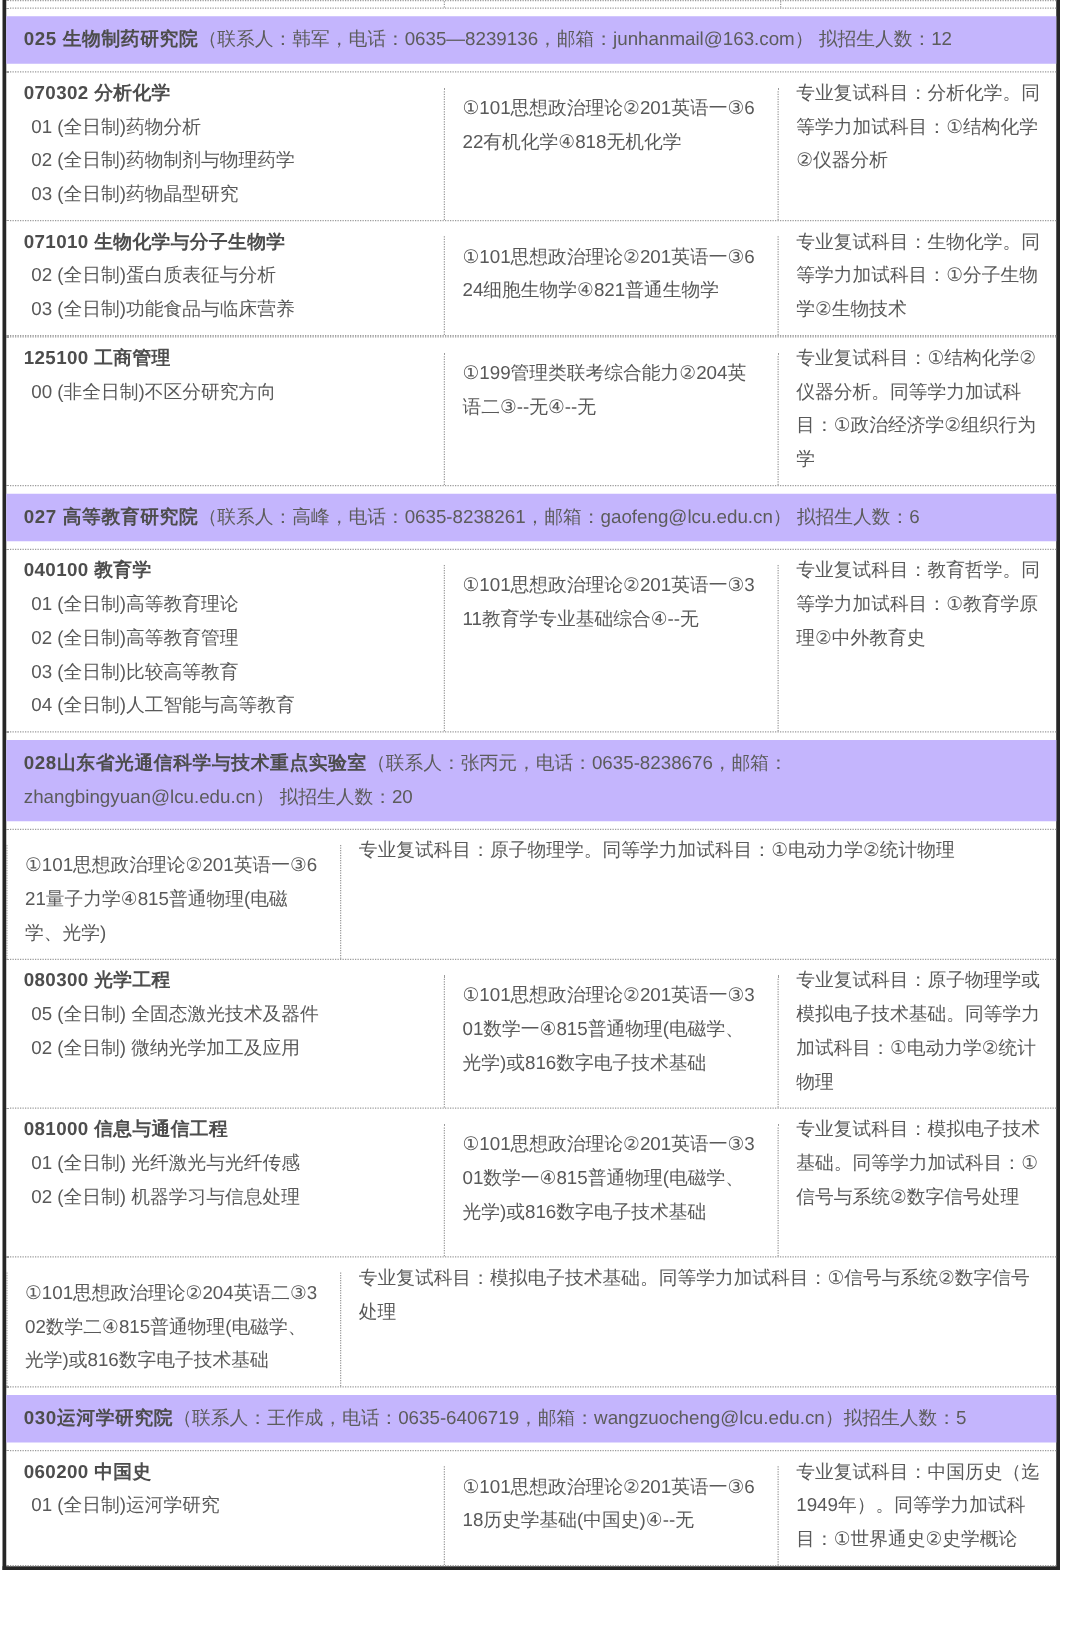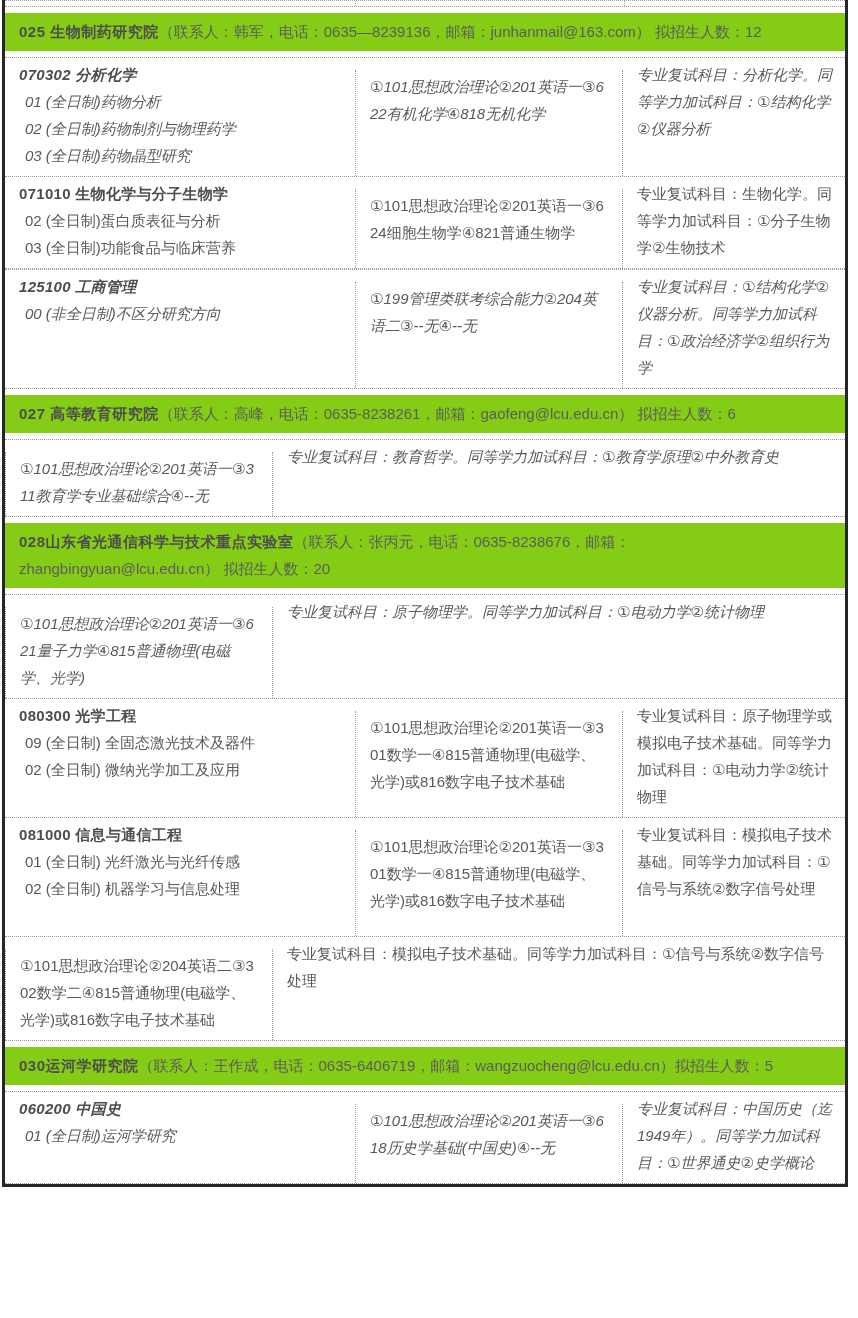--- a/index.html
+++ b/index.html
@@ -22,42 +22,42 @@
     display: flex;
     height: 5px;
     border-top: 1px dotted #9b9b9b;
     border-bottom: 1px dotted #9b9b9b;
   }
   .top-sliver .s1 { width: 350px; }
   .top-sliver .s2 { width: 268px; border-left: 1px dotted #9b9b9b; border-right: 1px dotted #9b9b9b; }
   .top-sliver .s3 { flex: 1; }
 
   .band {
-    background: #84cc16;
+    background: #c4b5fd;
     margin: 6px 0;
     padding: 5px 6px 6px 14px;
     font-size: 15px;
     line-height: 27px;
     color: #5c5c5c;
   }
   .band .band-title {
     font-weight: bold;
     color: #4d4d4d;
     letter-spacing: 0.5px;
   }
   .band .band-line { margin: 0; }
 
   .row {
     display: flex;
     align-items: stretch;
     border-bottom: 1px dotted #9b9b9b;
     font-size: 15px;
     line-height: 27px;
   }
-  .row.first { border-top: 1px dotted #9b9b9b; font-style: italic; }
+  .row.first { border-top: 1px dotted #9b9b9b; }
 
   .c1 { width: 350px; box-sizing: border-box; padding: 3px 10px 7px 14px; }
   .c2 { width: 268px; box-sizing: border-box; padding: 3px 12px 7px 14px;
         border-left: 1px dotted #9b9b9b; border-right: 1px dotted #9b9b9b;
         word-break: break-all; margin-top: 12px; }
   .c3 { flex: 1; box-sizing: border-box; padding: 3px 8px 7px 14px;
         word-break: break-all; }
 
   .c1 p, .c2 p, .c3 p { margin: 0; }
   .program-code { font-weight: bold; color: #4d4d4d; letter-spacing: 0.3px; }
@@ -113,20 +113,27 @@
         <p>①199管理类联考综合能力②204英语二③--无④--无</p>
       </div>
       <div class="c3">
         <p>专业复试科目：①结构化学②仪器分析。同等学力加试科目：①政治经济学②组织行为学</p>
       </div>
     </div>
     <div class="band">
       <p class="band-line"><span class="band-title">027 高等教育研究院</span><span class="band-info">（联系人：高峰，电话：0635-8238261，邮箱：gaofeng@lcu.edu.cn） 拟招生人数：6</span></p>
     </div>
     <div class="row first">
+      <div class="c1">
+        <p class="program-code">040100 教育学</p>
+        <p class="direction">01 (全日制)高等教育理论</p>
+        <p class="direction">02 (全日制)高等教育管理</p>
+        <p class="direction">03 (全日制)比较高等教育</p>
+        <p class="direction">04 (全日制)人工智能与高等教育</p>
+      </div>
       <div class="c2">
         <p>①101思想政治理论②201英语一③311教育学专业基础综合④--无</p>
       </div>
       <div class="c3">
         <p>专业复试科目：教育哲学。同等学力加试科目：①教育学原理②中外教育史</p>
       </div>
     </div>
     <div class="band">
       <p class="band-line"><span class="band-title">028山东省光通信科学与技术重点实验室</span><span class="band-info">（联系人：张丙元，电话：0635-8238676，邮箱：</span></p>
       <p class="band-line">zhangbingyuan@lcu.edu.cn） 拟招生人数：20</p>
@@ -135,21 +142,21 @@
       <div class="c2">
         <p>①101思想政治理论②201英语一③621量子力学④815普通物理(电磁学、光学)</p>
       </div>
       <div class="c3">
         <p>专业复试科目：原子物理学。同等学力加试科目：①电动力学②统计物理</p>
       </div>
     </div>
     <div class="row">
       <div class="c1">
         <p class="program-code">080300 光学工程</p>
-        <p class="direction">09 (全日制) 全固态激光技术及器件</p>
+        <p class="direction">05 (全日制) 全固态激光技术及器件</p>
         <p class="direction">02 (全日制) 微纳光学加工及应用</p>
       </div>
       <div class="c2">
         <p>①101思想政治理论②201英语一③301数学一④815普通物理(电磁学、光学)或816数字电子技术基础</p>
       </div>
       <div class="c3">
         <p>专业复试科目：原子物理学或模拟电子技术基础。同等学力加试科目：①电动力学②统计物理</p>
       </div>
     </div>
     <div class="row">

